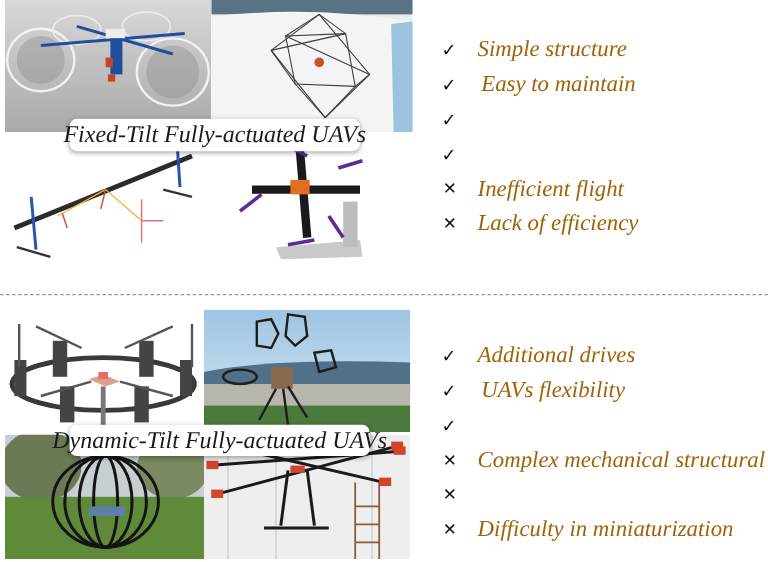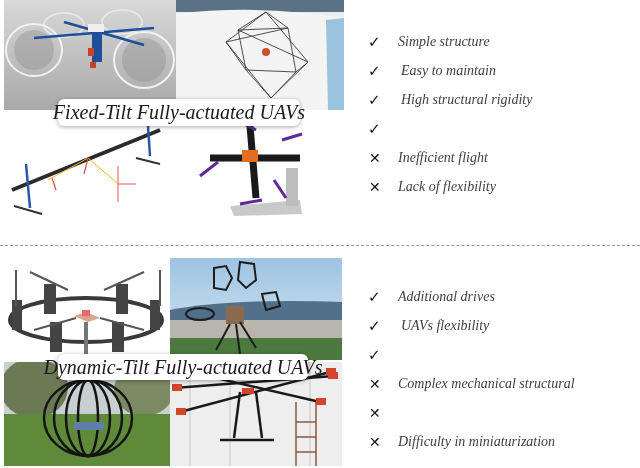--- a/index.html
+++ b/index.html
@@ -26,21 +26,21 @@
     border-top: 1.5px dashed #9a9a9a;
   }
 
   .list { position: absolute; left: 368px; }
   .list .row { height: 29px; display: flex; align-items: center; }
   .list .mark {
     width: 30px; font-family: "DejaVu Sans", sans-serif; font-size: 15px; color: #111;
     display: inline-block;
   }
   .list .mark.cross { font-size: 14px; font-weight: bold; padding-left: 1px; }
-  .list .txt { font-style: italic; font-size: 14px; color: #404040; }
+  .list .txt { font-style: italic; font-size: 19px; color: #a16207; }
 </style>
 </head>
 <body>
 
 <div class="photo" style="left:4px;top:0;width:172px;height:110px;">
   <svg viewBox="0 0 172 110" preserveAspectRatio="none">
     <defs>
       <linearGradient id="g1" x1="0" y1="0" x2="0" y2="1">
         <stop offset="0" stop-color="#d8d8d8"></stop>
           <stop offset="1" stop-color="#a9a9a9"></stop>
@@ -125,32 +125,31 @@
   <div class="row">
     <span class="mark">✓</span>
     <span class="txt">Simple structure</span>
   </div>
   <div class="row">
     <span class="mark">✓</span>
     <span class="txt" style="padding-left:3px">Easy to maintain</span>
   </div>
   <div class="row">
     <span class="mark">✓</span>
-    <span class="txt" style="padding-left:3px">High structural rigidity</span>
   </div>
   <div class="row">
     <span class="mark">✓</span>
   </div>
   <div class="row">
     <span class="mark cross">✕</span>
     <span class="txt">Inefficient flight</span>
   </div>
   <div class="row">
     <span class="mark cross">✕</span>
-    <span class="txt">Lack of flexibility</span>
+    <span class="txt">Lack of efficiency</span>
   </div>
 </div>
 
 <div class="divider"></div>
 
 <div class="photo" style="left:4px;top:256px;width:166px;height:100px;">
   <svg viewBox="0 0 166 100" preserveAspectRatio="none">
     <rect width="166" height="100" fill="#ffffff"></rect>
     <ellipse cx="82" cy="64" rx="76" ry="22" fill="none" stroke="#3a3a3a" stroke-width="4"></ellipse>
     <g fill="#444">

